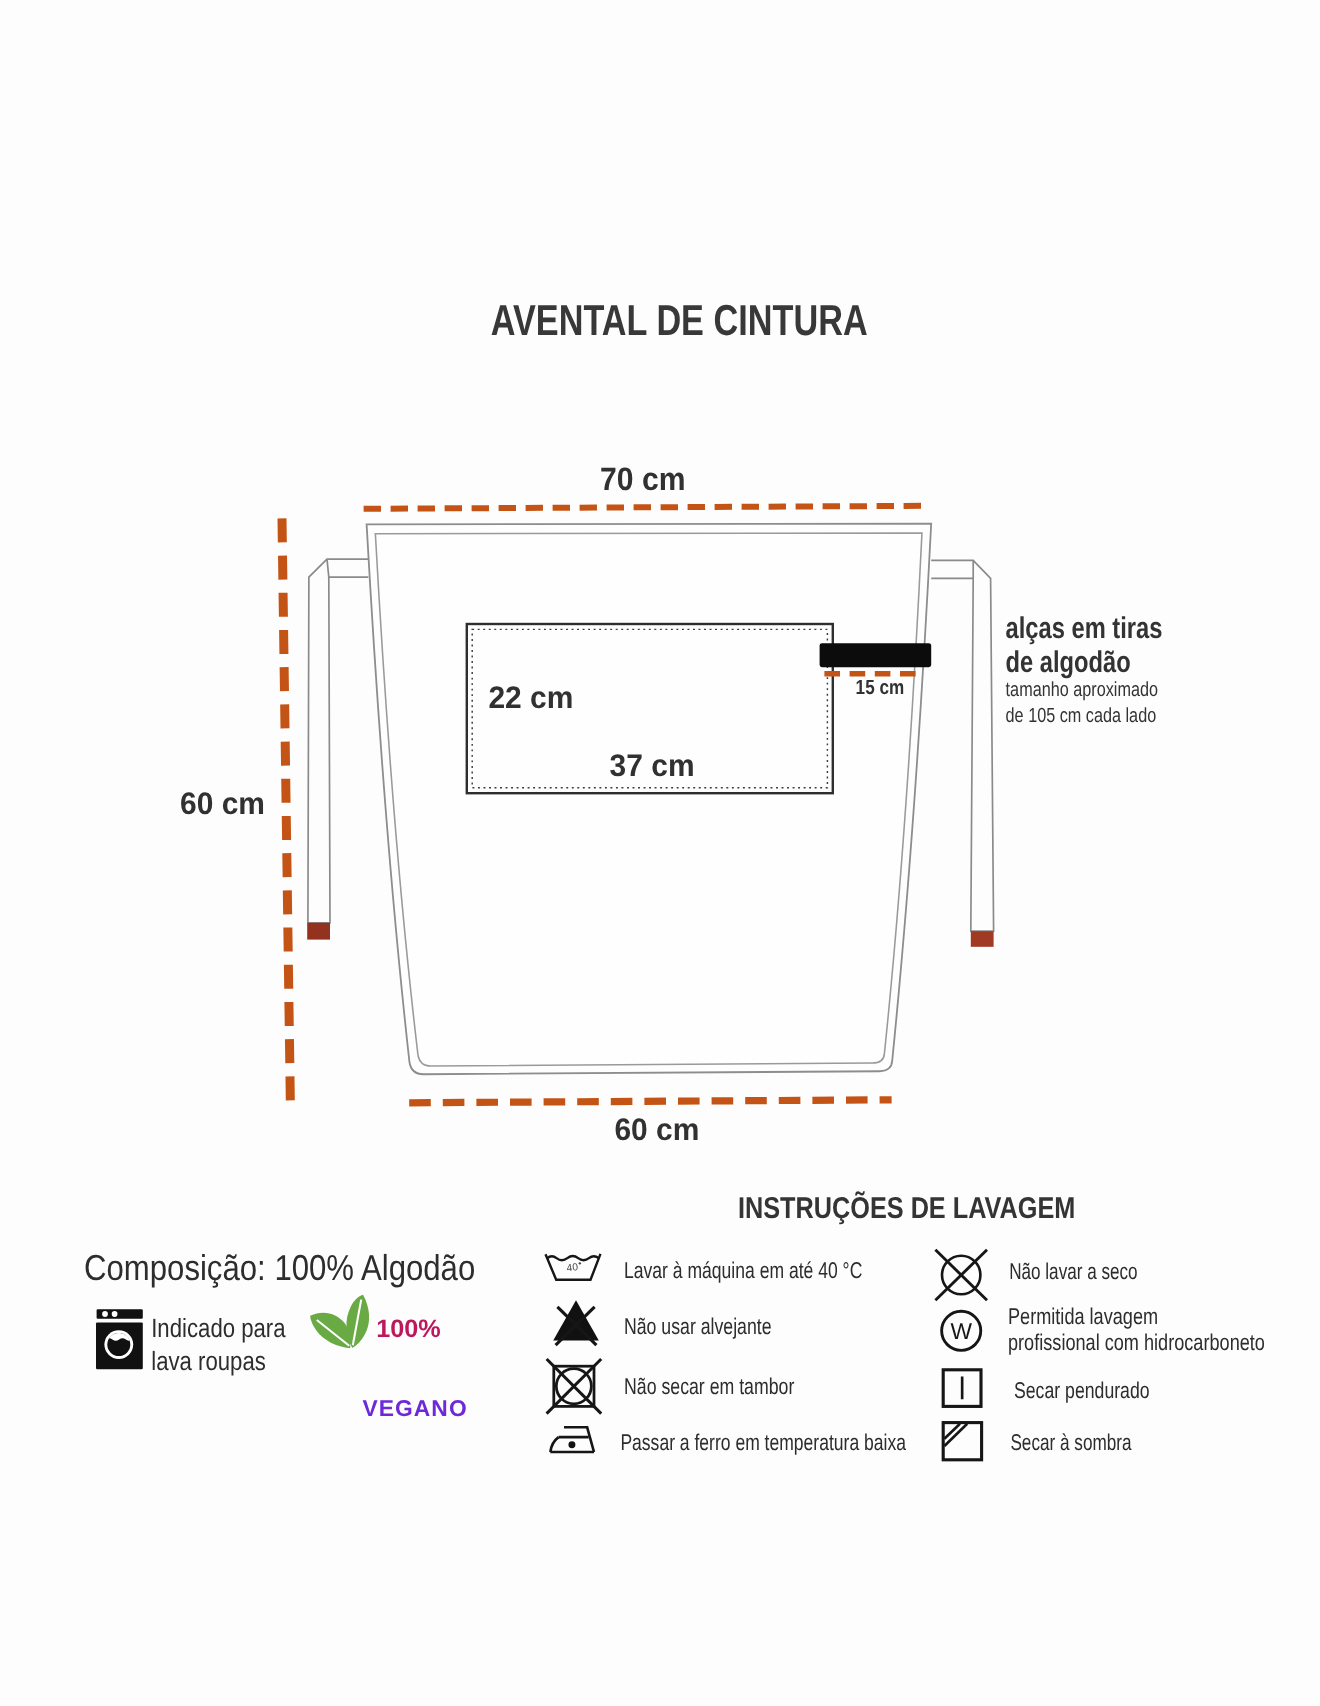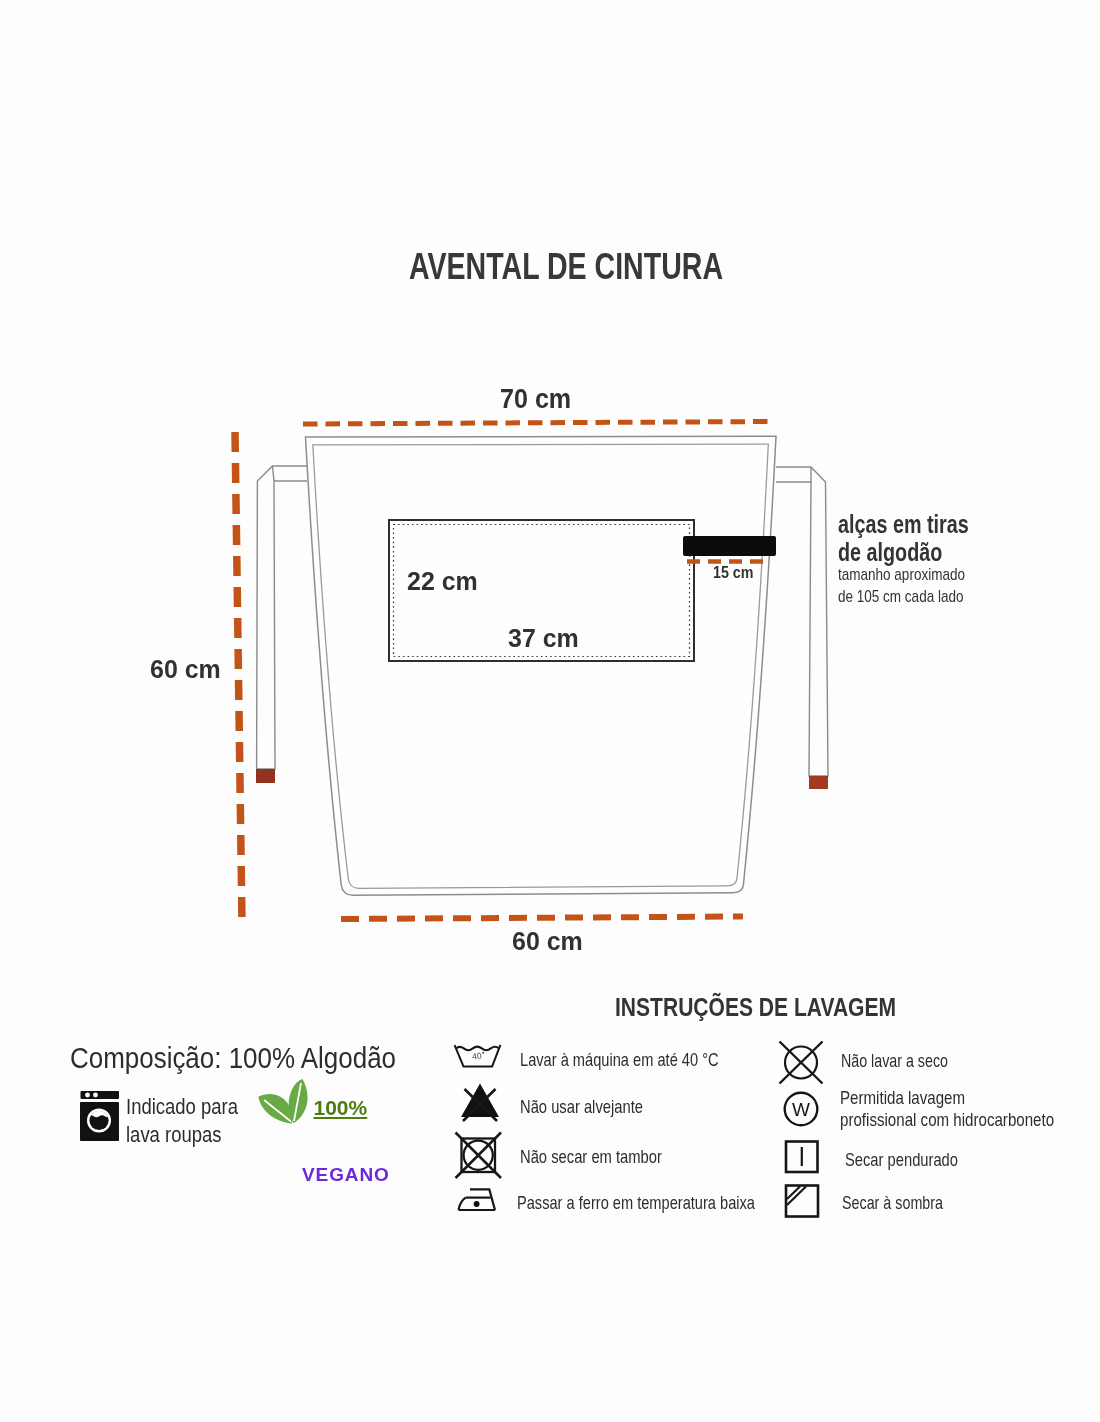--- a/index.html
+++ b/index.html
@@ -82,21 +82,21 @@
 
 <div class="t" style="left:126px;top:1093.1px;font-size:22px;line-height:28px;color:#2d2d2d;transform:scaleX(0.84);">Indicado para<br>lava roupas</div>
 
 <svg width="70" height="60" viewBox="0 0 70 60" style="position:absolute;left:252px;top:1072px;">
   <path d="M6.5,24.5 C17,19.5 28.5,22 35.5,31 C39,36 40.5,44 39.8,51.5 C28.5,50.5 17.5,45 11.5,36.5 C8,31.5 6.6,27.5 6.5,24.5 Z" fill="#6aaa45"></path>
   <path d="M50.5,7 C56.5,17.5 57.5,30.5 52,40 C49,45.5 45.5,49 41.5,51.3 C35.8,40.5 35,27.5 40,17.5 C42.7,12 46,8.5 50.5,7 Z" fill="#6aaa45"></path>
   <path d="M39,49.5 L12,28" stroke="#fff" stroke-width="1.7" fill="none"></path>
   <path d="M42,49 L49,11" stroke="#fff" stroke-width="1.7" fill="none"></path>
 </svg>
 
-<div class="t" style="left:313.5px;top:1097.3px;font-size:21px;font-weight:bold;color:#4d7c0f;text-decoration:underline;">100%</div>
+<div class="t" style="left:313.5px;top:1097.3px;font-size:21px;font-weight:bold;color:#be185d;">100%</div>
 <div class="t" style="left:302px;top:1165px;font-size:19px;font-weight:bold;letter-spacing:0.9px;color:#6d28d9;">VEGANO</div>
 
 <svg width="60" height="190" viewBox="0 0 60 190" style="position:absolute;left:448px;top:1035px;" fill="none" stroke="#161616">
 
   <g stroke-width="2">
     <path d="M6.6,10.2 L15.5,31.5 L44.1,31.5 L52.4,9.9"></path>
     <path d="M8,13.6 C10.4,11.4 13.2,11.4 15.8,13.4 C18.6,15.6 22,15.6 24.8,13.4 C27.6,11.2 31,11.2 33.8,13.4 C36.6,15.6 40,15.6 42.8,13.4 C45.4,11.4 48.4,11.4 51,13.4"></path>
     <text x="24.5" y="24.5" font-size="8.5" fill="#4a4a4a" stroke="none" font-family="Liberation Sans, sans-serif" transform="rotate(-7 24.5 24.5)">40</text>
     <circle cx="35.2" cy="17.8" r="1" fill="#4a4a4a" stroke="none"></circle>
   </g>

